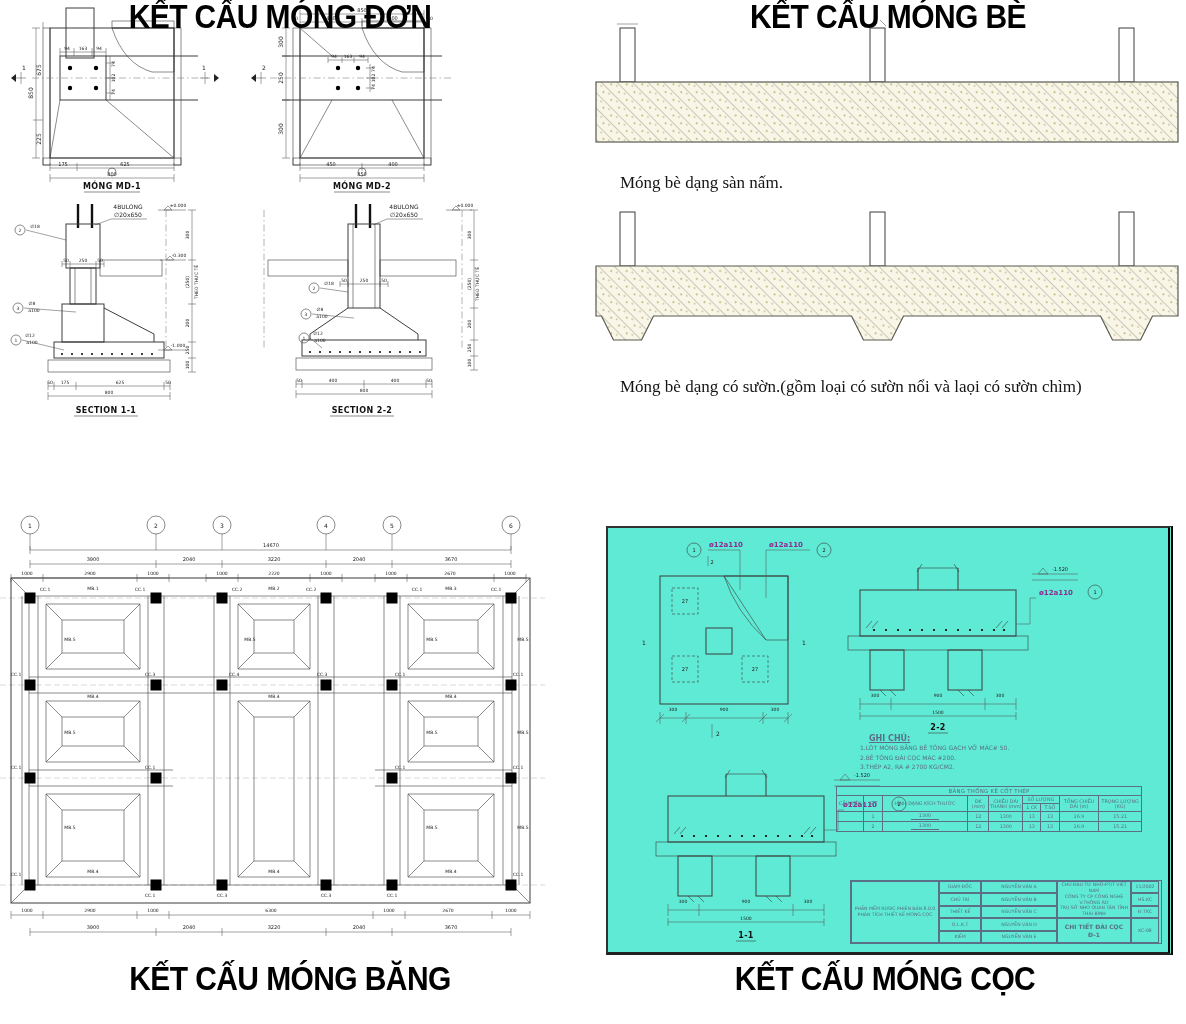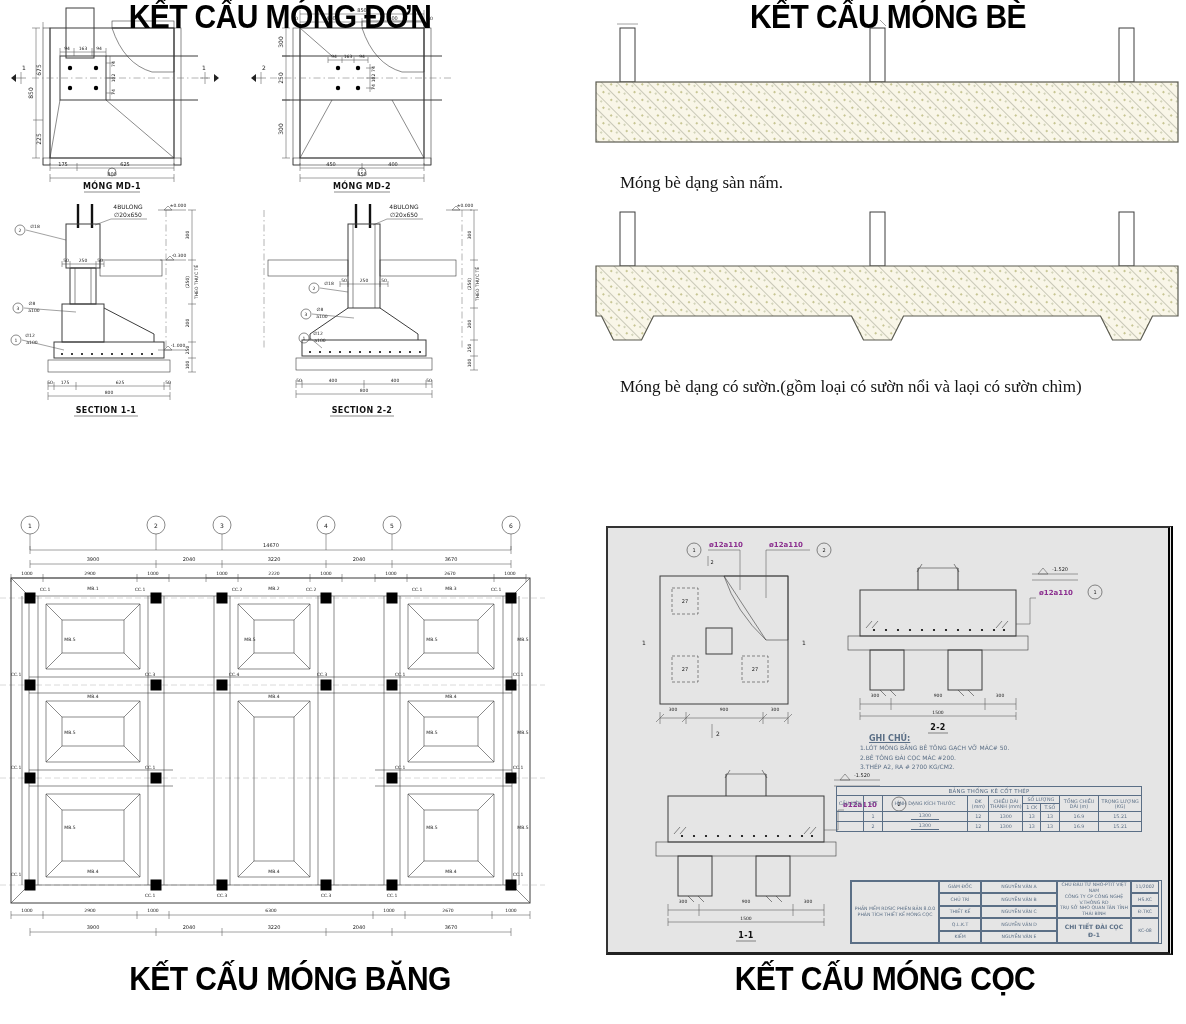--- a/index.html
+++ b/index.html
@@ -16,21 +16,21 @@
   .serifcap{font:17px "Liberation Serif",serif;fill:#141414;}
   .mag{font:bold 7px "DejaVu Sans",sans-serif;fill:#8b2f8f;text-anchor:middle;}
   .s  {stroke:#3c3c3c;stroke-width:1;fill:none;}
   .sn {stroke:#3c3c3c;stroke-width:.6;fill:none;}
   .dim{stroke:#555;stroke-width:.55;fill:none;}
   .dash{stroke:#777;stroke-width:.55;stroke-dasharray:7 3 1.5 3;fill:none;}
   .ldash{stroke:#bbb;stroke-width:.55;stroke-dasharray:6 3;fill:none;}
   .blk{fill:#000;}
   .thk{stroke:#111;stroke-width:2.4;}
   
-  .sheet{background:#e5e5e5;border:2px solid #333;border-right:5px double #000;border-bottom:3px solid #222;}
+  .sheet{background:#5eead4;border:2px solid #333;border-right:5px double #000;border-bottom:3px solid #222;}
   .notes-title{font-weight:bold;font-size:8px;text-decoration:underline;color:#5b6f86;padding-left:17px;}
   .note-line{font-size:6px;color:#5b6f86;line-height:1.6;white-space:nowrap;}
   table.steel{border-collapse:collapse;width:100%;font-size:4.8px;color:#5b6f86;table-layout:fixed;}
   table.steel td,table.steel th{border:0.5px solid #5b6f86;text-align:center;padding:1px 0;font-weight:normal;overflow:hidden;}
   table.steel .tt{font-size:5.4px;letter-spacing:.3px;}
   .shape{display:inline-block;border-bottom:.7px solid #5b6f86;padding:0 8px 1px 8px;}
   .tb{display:grid;grid-template-columns:88px 42px 76px 74px 28px;grid-auto-rows:12.4px;
       font-size:4.6px;color:#5b6f86;border:0.8px solid #5b6f86;}
   .tb>div{border:0.4px solid #5b6f86;display:flex;align-items:center;justify-content:center;text-align:center;overflow:hidden;line-height:1.25;}
   .tb .multi{flex-direction:column;}

